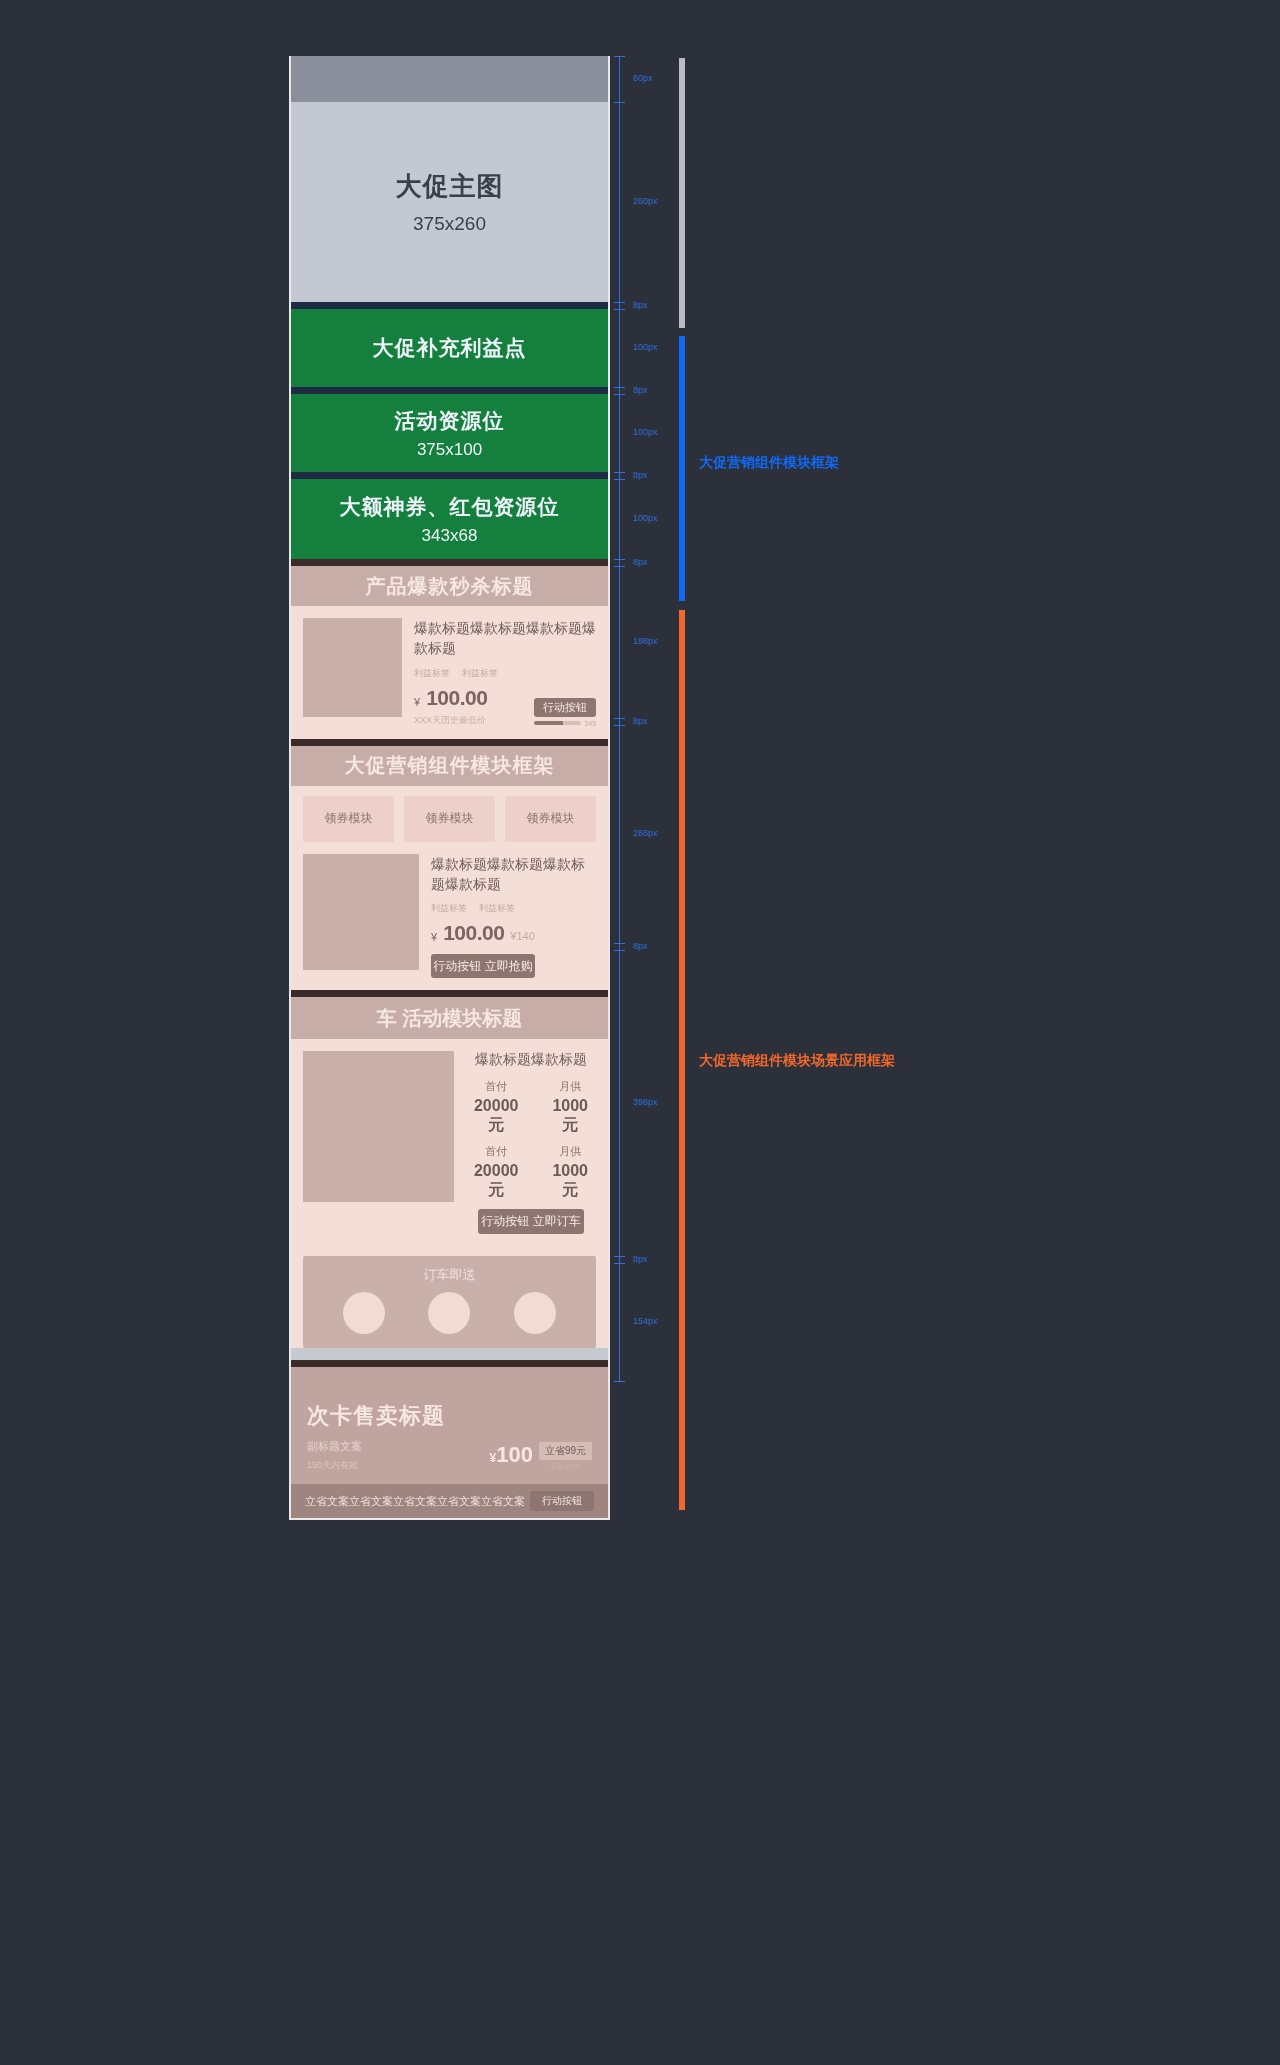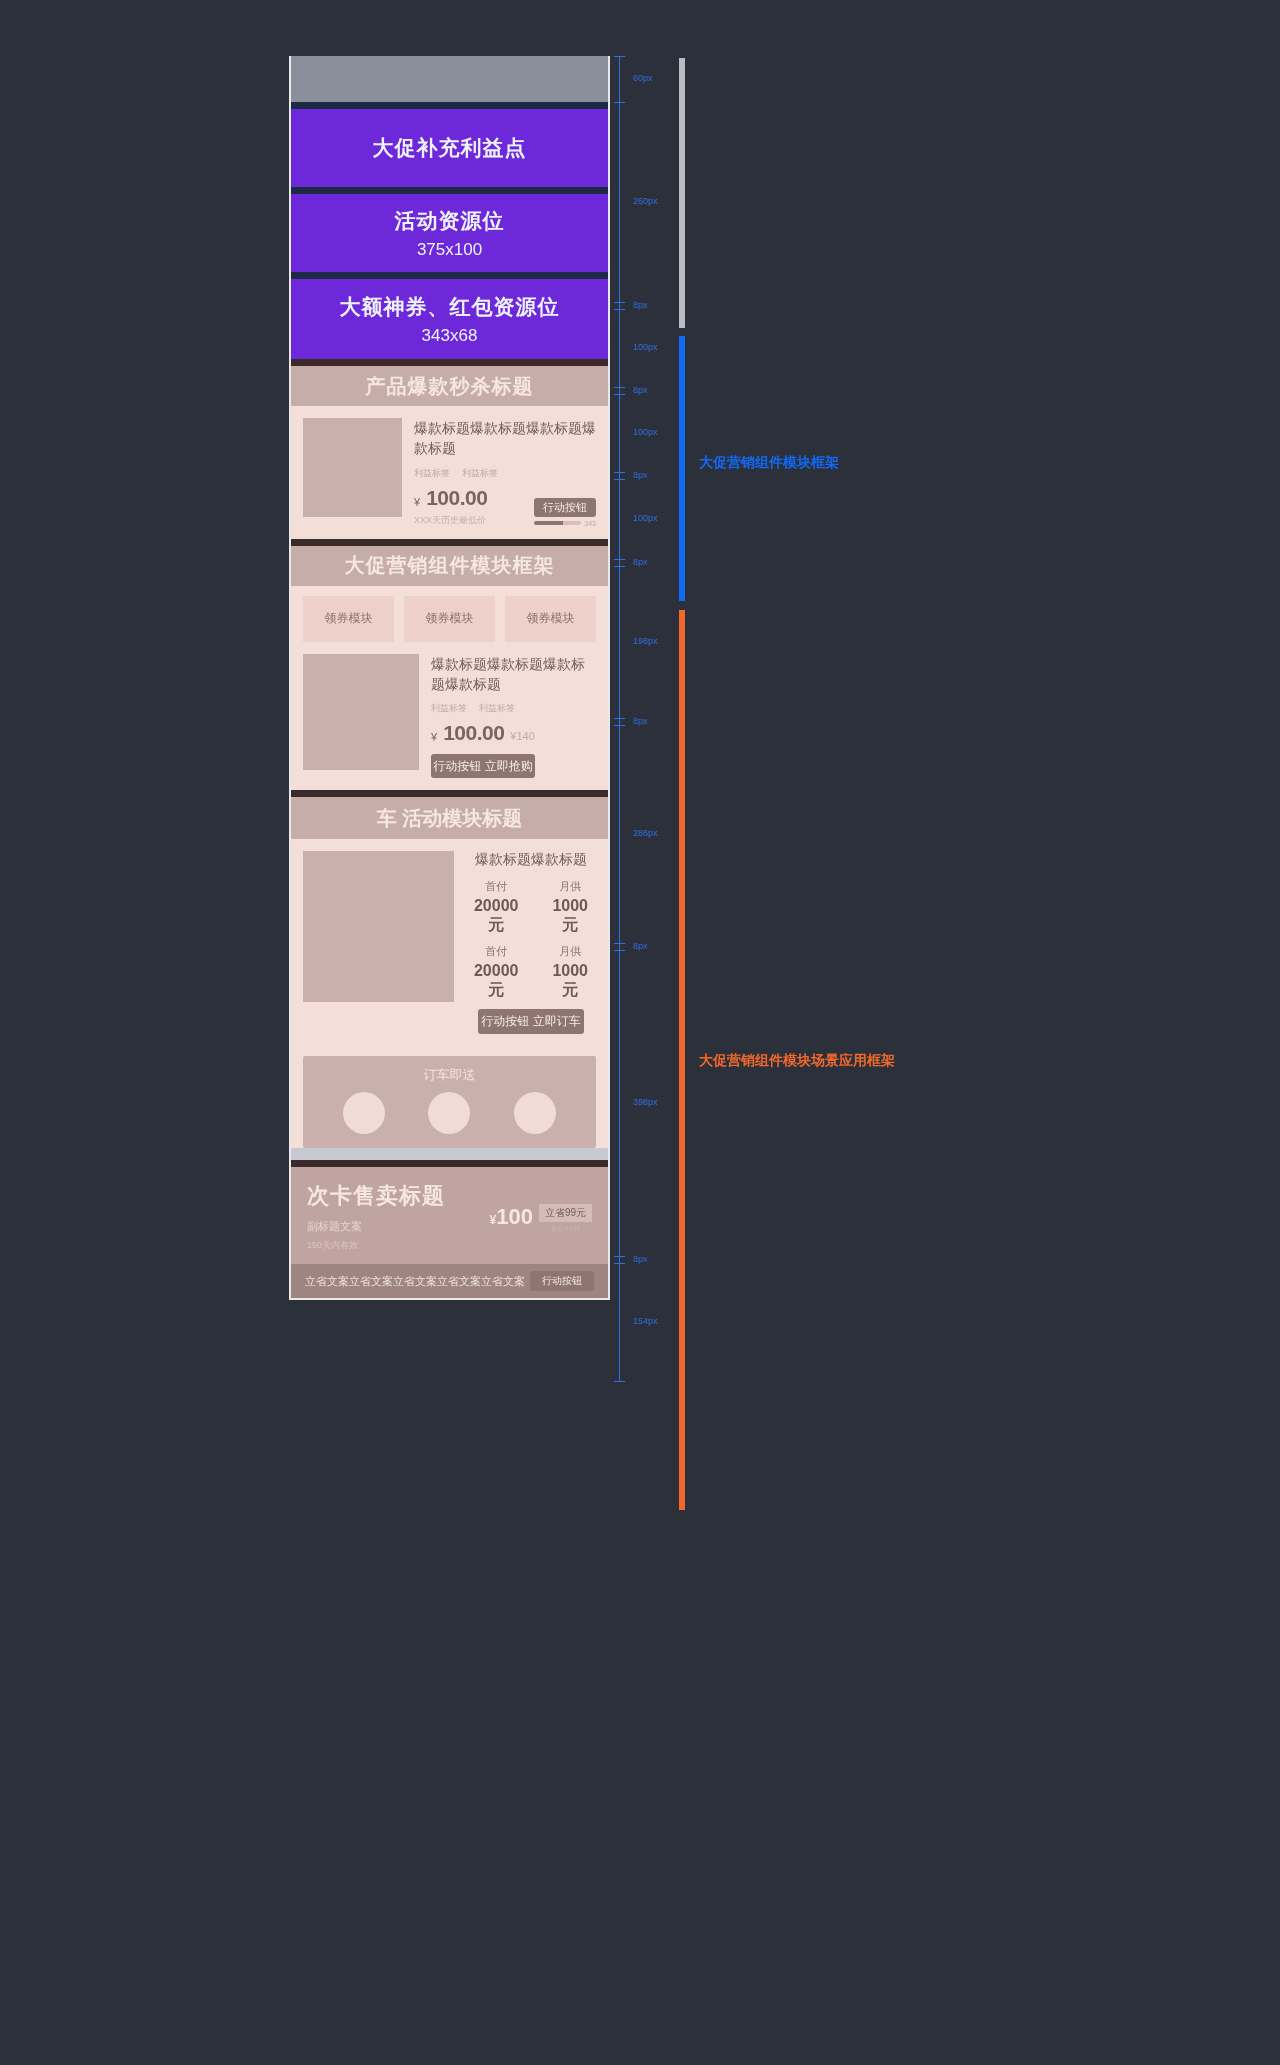--- a/index.html
+++ b/index.html
@@ -23,21 +23,21 @@
   .center { display:flex; flex-direction:column; align-items:center; justify-content:center; }
 
   .nav-bar   { height:46px; background:#8b8f9b; }
   .hero      { height:200px; background:#c4c8d2; color:#3a3f4c; }
   .hero .t1  { font-size:26px; font-weight:bold; letter-spacing:1px; }
   .hero .t2  { font-size:19px; margin-top:9px; }
 
   .gap-dark  { height:7px; background:#1f2a44; }
   .gap-dark2 { height:7px; background:#3b2a2a; }
 
-  .blue-band { background:#6d28d9; color:#eef2fa; }
+  .blue-band { background:#15803d; color:#eef2fa; }
   .bb1 { height:78px; }
   .bb2 { height:78px; }
   .bb3 { height:80px; }
   .blue-band .t1 { font-size:21px; font-weight:bold; letter-spacing:1px; }
   .blue-band .t2 { font-size:17px; margin-top:5px; }
 
   
   .sec-head {
     background:#c6ada7; color:#f6e7e2;
     height:40px; font-size:20px; font-weight:bold; letter-spacing:1px;
@@ -91,21 +91,21 @@
   .gift {
     margin:10px 12px 12px; background:#c9b0aa; border-radius:2px;
     padding:10px 0 14px;
   }
   .gift-t { text-align:center; font-size:13px; color:#f3e3df; margin-bottom:8px; }
   .circles { display:flex; justify-content:space-around; padding:0 18px; }
   .circ { width:42px; height:42px; border-radius:50%; background:#f1dbd5; }
 
   
   .card-sec { background:#c0a49f; padding:14px 16px 0; }
-  .card-top { display:flex; align-items:center; }
+  .card-top { display:flex; align-items:flex-end;margin-top:20px; }
   .card-l { flex:1; }
   .card-title { font-size:22px; font-weight:bold; color:#f6e7e2; letter-spacing:1px;}
   .card-sub { font-size:11px; color:#e8d4cf; margin-top:8px; }
   .card-sub2 { font-size:9px; color:#dcc5bf; margin-top:5px; }
   .card-r { display:flex; align-items:flex-start; gap:6px; padding-top:4px;}
   .card-price { font-size:22px; color:#f6e7e2; font-weight:bold; }
   .card-price .y { font-size:12px; }
   .badge-wrap { display:flex; flex-direction:column; align-items:center; }
   .badge {
     background:#d5bcb6; color:#6d5a55; font-size:10px;
@@ -136,20 +136,24 @@
 </style>
 </head>
 <body>
 
 <div id="stage">
 
   <div id="phone">
 
     <div class="band nav-bar"></div>
 
+    <div class="band hero center">
+      <div class="t1">大促主图</div>
+      <div class="t2">375x260</div>
+    </div>
 
     <div class="gap-dark"></div>
 
     <div class="band blue-band bb1 center">
       <div class="t1">大促补充利益点</div>
     </div>
 
     <div class="gap-dark"></div>
 
     <div class="band blue-band bb2 center">

